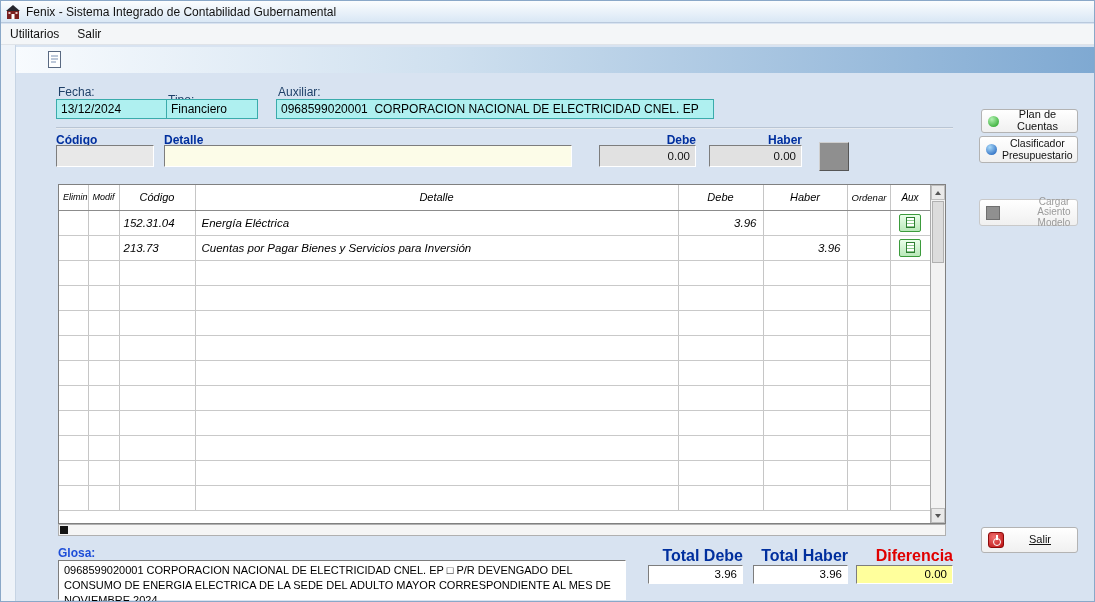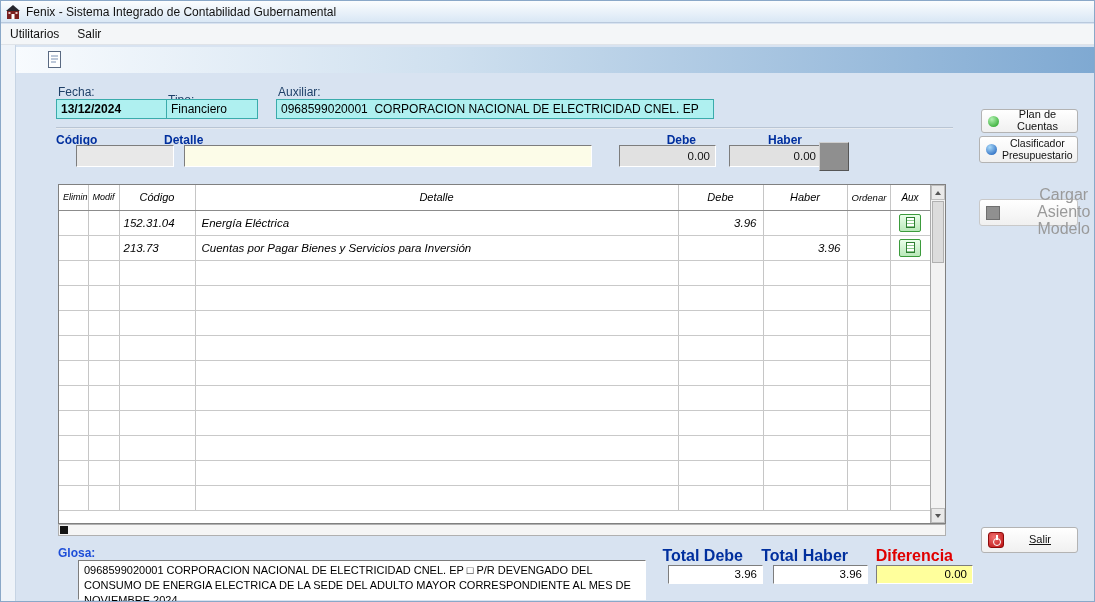--- a/index.html
+++ b/index.html
@@ -56,21 +56,21 @@
   .ball { width:11px; height:11px; border-radius:50%; flex:0 0 auto; }
   .ball-green { background:radial-gradient(circle at 35% 30%,#b2f2b2,#1d9e1d); }
   .ball-blue  { background:radial-gradient(circle at 35% 30%,#a9d9f9,#1458b8); }
   .separator {
     position:absolute; left:55px; top:126px; width:897px; height:2px;
     background:linear-gradient(#a2b2c6,#ffffff);
   }
   
   .entry-label { position:absolute; font-size:12px; font-weight:bold; color:#002f9e; }
   .sunken {
-    border:1px solid; border-color:#7d7d7d #ffffff #ffffff #7d7d7d;margin-left:20px;
+    border:1px solid; border-color:#7d7d7d #ffffff #ffffff #7d7d7d;
   }
   .entry-input {
     position:absolute; height:22px; font-family:"Liberation Sans",sans-serif;
     font-size:12px; padding:0 4px;
   }
   .entry-display {
     position:absolute; height:22px; background:#e1e1e1;
     font-size:11.5px; line-height:20px; text-align:right; padding-right:5px; color:#111;
   }
   .gray-square-btn {
@@ -176,21 +176,21 @@
   <div class="toolbar">
     <svg width="18" height="20">
       <rect x="2.5" y="1.5" width="12" height="16" fill="#ffffff" stroke="#5a6a82"></rect>
       <line x1="5" y1="6" x2="12" y2="6" stroke="#7d93b5" stroke-width="1"></line>
       <line x1="5" y1="9" x2="12" y2="9" stroke="#7d93b5" stroke-width="1"></line>
       <line x1="5" y1="12" x2="10" y2="12" stroke="#7d93b5" stroke-width="1"></line>
     </svg>
   </div>
 
   <div class="fld-label" style="left:57px; top:84px;">Fecha:</div>
-  <input class="cyan-input" style="left: 55px; top: 98px; width: 112px; font-weight: bold;" readonly="" value="13/12/2024">
+  <input class="cyan-input" style="left: 55px; top: 98px; width: 112px;" readonly="" value="13/12/2024">
 
   <div class="fld-label" style="left:167px; top:92px;">Tipo:</div>
   <input class="cyan-input" style="left: 165px; top: 98px; width: 92px;" readonly="" value="Financiero">
 
   <div class="fld-label" style="left:277px; top:84px;">Auxiliar:</div>
   <input class="cyan-input" style="left: 275px; top: 98px; width: 438px;" readonly="" value="0968599020001  CORPORACION NACIONAL DE ELECTRICIDAD CNEL. EP">
 
   <div class="side-btn" style="left:980px; top:94px; width:97px; height:24px;">
     <span class="ball ball-green"></span>
     <span class="btn-text">Plan de Cuentas</span>
@@ -372,21 +372,21 @@
       <div class="vs-arrow down">
           <span class="tri-down"></span>
         </div>
     </div>
   </div>
 
   <div class="hscroll">
     <div class="hs-thumb"></div>
   </div>
 
-  <div class="side-btn disabled-btn" style="left:978px; top:184px; width:99px; height:27px; font-size:16px;gap:37px;">
+  <div class="side-btn disabled-btn" style="left:978px; top:184px; width:99px; height:27px; font-size:10px;gap:37px;">
     <span class="cargar-icon"></span>
     <span class="btn-text">Cargar Asiento Modelo</span>
   </div>
 
   <div class="side-btn" style="left:980px; top:512px; width:97px; height:26px;">
     <span class="salir-icon"></span>
     <span class="btn-text salir-text">Salir</span>
   </div>
 
   <div class="glosa-label">Glosa:</div>

